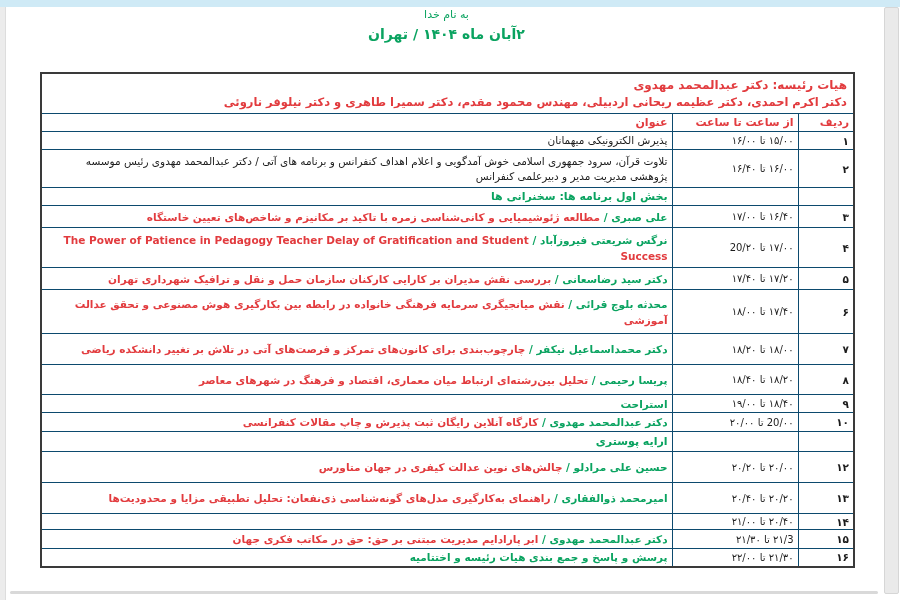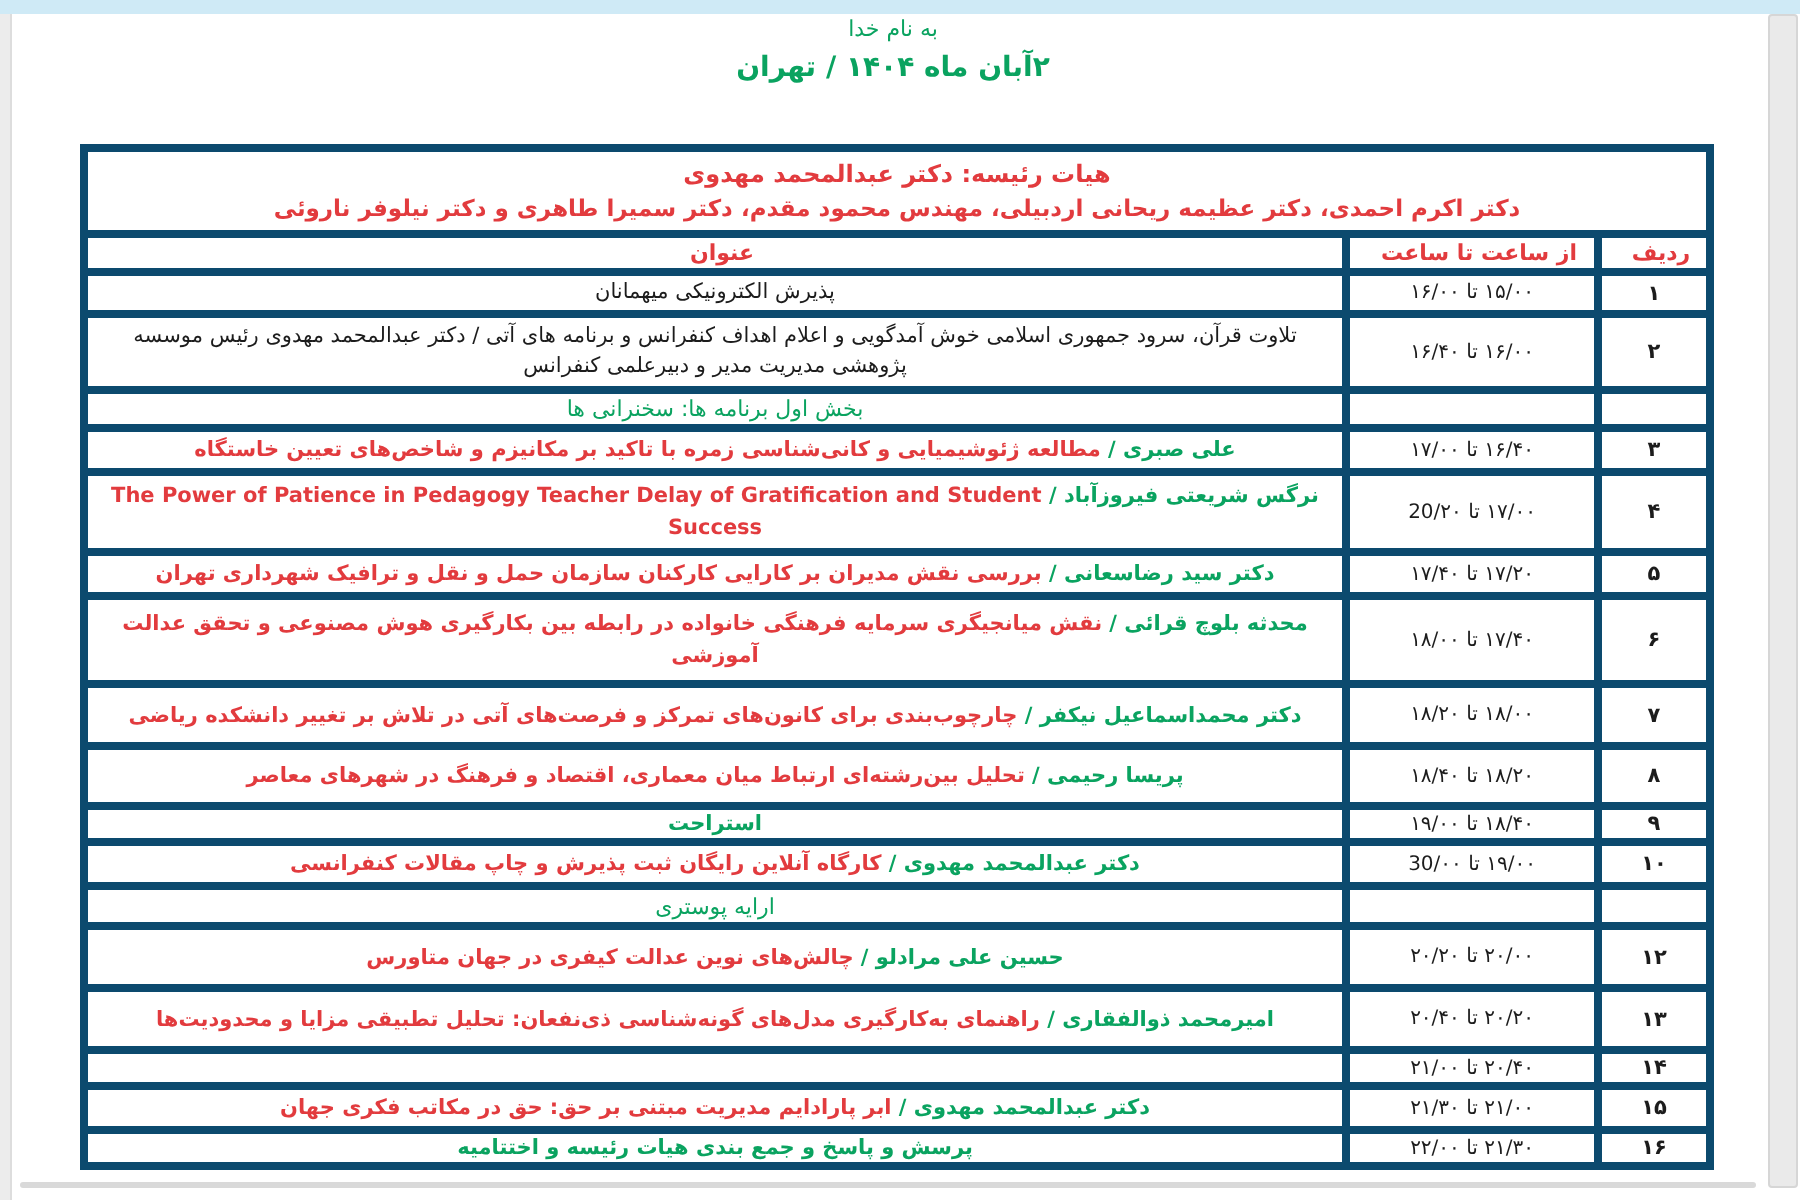--- a/index.html
+++ b/index.html
@@ -16,36 +16,36 @@
   .page-header{position:absolute;top:8px;left:40px;width:813px;text-align:center;direction:rtl;}
   .bismillah{color:var(--green,#0aa360);font-weight:normal;font-size:11px;line-height:13px;}
   .main-title{color:var(--green,#0aa360);font-weight:bold;font-size:14px;line-height:16px;margin-top:7px;}
   .sub-title{color:var(--green,#0aa360);font-weight:bold;font-size:14px;line-height:16px;margin-top:5px;}
 
   table.program{
     position:absolute;top:72px;left:40px;width:813px;
     border-collapse:collapse;direction:rtl;table-layout:fixed;
     border:2px solid #3a3a3a;
   }
-  td{border:4px solid #0c4a6e;padding:1px 4px;text-align:center;vertical-align:middle;
+  td{border:1px solid #0c4a6e;padding:1px 4px;vertical-align:middle;
      font-size:10.5px;color:#1c1c1c;overflow:hidden;}
   col.c-num{width:56px;} col.c-time{width:126px;} col.c-title{width:631px;}
 
   .committee{padding:3px 6px;}
   .committee .l1{color:var(--red,#e23b3e);font-weight:bold;font-size:12px;line-height:17px;}
   .committee .l2{color:var(--red,#e23b3e);font-weight:bold;font-size:11.5px;line-height:16px;}
   .colhead{color:var(--red,#e23b3e);font-weight:bold;font-size:11px;padding-left:11px;}
 
   tr.h16{height:16px;} tr.h18{height:18px;} tr.h20{height:20px;} tr.h22{height:22px;}
   tr.h30{height:30px;} tr.h31{height:31px;} tr.h38{height:38px;} tr.h40{height:40px;} tr.h44{height:44px;}
 
   .t-time{font-size:10px;color:#1c1c1c;white-space:nowrap;}
   .t-num{font-weight:bold;font-size:10.5px;}
   .plain{color:#1c1c1c;font-size:10.5px;line-height:15px;}
-  .section-label{color:var(--green,#0aa360);font-weight:normal;font-size:11px;margin-top:46px;}
+  .section-label{color:var(--green,#0aa360);font-weight:bold;font-size:11px;margin-top:46px;}
   .green-label{color:var(--green,#0aa360);font-weight:bold;font-size:10.5px;}
   .spk{color:var(--green,#0aa360);font-weight:bold;font-size:10.5px;}
   .ttl{color:var(--red,#e23b3e);font-weight:bold;font-size:10.5px;line-height:16px;}
 </style>
 </head>
 <body>
 
 <div class="top-strip"></div>
 <div class="left-strip"></div>
 <div class="right-strip"></div>
@@ -144,21 +144,21 @@
   </tr>
 
   <tr class="h18">
     <td class="t-num">۹</td>
     <td class="t-time">۱۸/۴۰ تا ۱۹/۰۰</td>
     <td class="green-label">استراحت</td>
   </tr>
 
   <tr class="h18">
     <td class="t-num">۱۰</td>
-    <td class="t-time">۱۹/۰۰ تا 30/۰۰</td>
+    <td class="t-time">20/۰۰ تا ۲۰/۰۰</td>
     <td>
       <span class="spk">دکتر عبدالمحمد مهدوی / </span><span class="ttl">کارگاه آنلاین رایگان ثبت پذیرش و چاپ مقالات کنفرانسی</span>
     </td>
   </tr>
 
   <tr class="h20">
     <td class="t-num"></td>
     <td class="t-time"></td>
     <td class="section-label">ارایه پوستری</td>
   </tr>
@@ -181,21 +181,21 @@
 
 
   <tr class="h16">
     <td class="t-num">۱۴</td>
     <td class="t-time">۲۰/۴۰ تا ۲۱/۰۰</td>
     <td></td>
   </tr>
 
   <tr class="h18">
     <td class="t-num">۱۵</td>
-    <td class="t-time">۲۱/۰۰ تا ۲۱/۳۰</td>
+    <td class="t-time">۲۱/3 تا ۲۱/۳۰</td>
     <td>
       <span class="spk">دکتر عبدالمحمد مهدوی / </span><span class="ttl">ابر پارادایم مدیریت مبتنی بر حق: حق در مکاتب فکری جهان</span>
     </td>
   </tr>
 
   <tr class="h18">
     <td class="t-num">۱۶</td>
     <td class="t-time">۲۱/۳۰ تا ۲۲/۰۰</td>
     <td class="green-label">پرسش و پاسخ و جمع بندی هیات رئیسه و اختتامیه</td>
   </tr>

